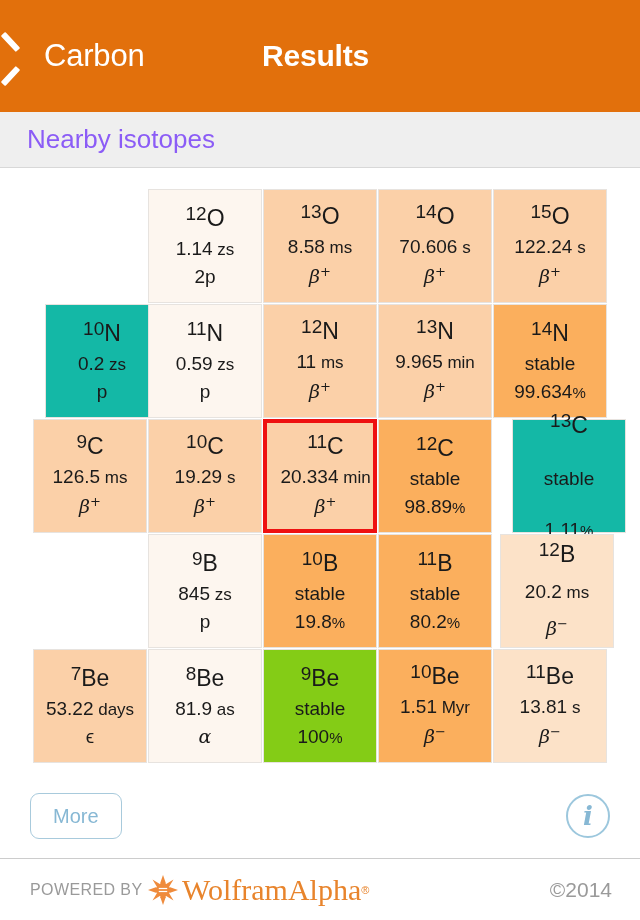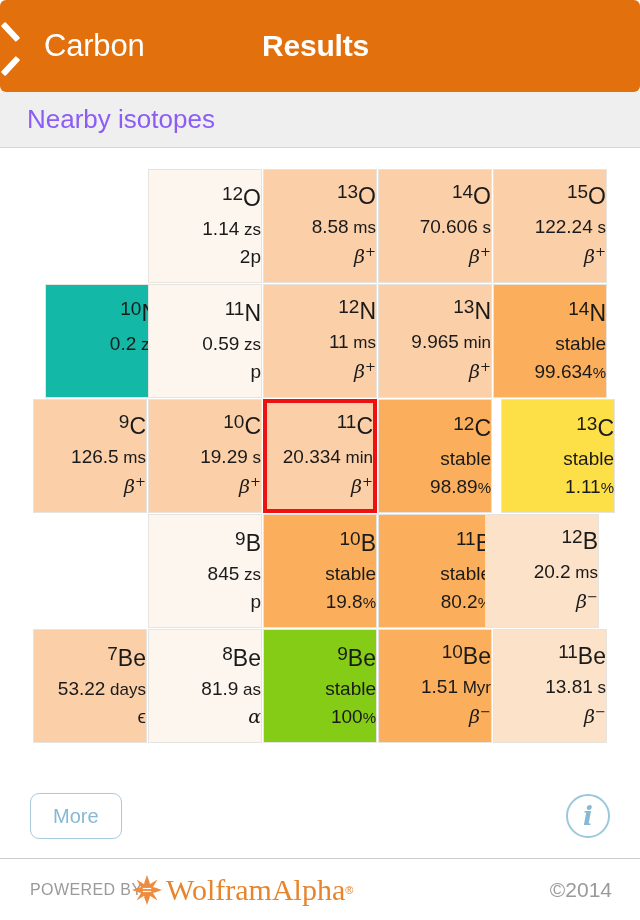--- a/index.html
+++ b/index.html
@@ -10,26 +10,25 @@
     width: 640px;
     height: 920px;
     background: #ffffff;
     font-family: "Liberation Sans", sans-serif;
     overflow: hidden;
     position: relative;
   }
 
   
   .navbar {
-    height: 92px;
+    height: 112px;
     background: #e2700c;
     position: relative;
     display: flex;
     align-items: center;
-    border-radius: 6px;
   }
   .back-btn {
     display: flex;
     align-items: center;
     position: absolute;
     left: 14px;
     top: 50%;
     transform: translateY(-50%);
     cursor: pointer;
   }
@@ -104,21 +103,21 @@
     height: 578px;
   }
   .cell {
     position: absolute;
     width: 114px;
     height: 114px;
     box-sizing: border-box;
     border: 1px solid #e7e3df;
     display: flex;
     flex-direction: column;
-    align-items: flex-end;
+    align-items: center;
     justify-content: center;
     text-align: center;
     color: #1a1a1a;
   }
   .cell.selected {
     border: 4px solid #ee1111;
     z-index: 5;
     padding-left: 11px;
   }
   .cell-symbol {
@@ -225,21 +224,21 @@
   }
   .powered-by {
     position: absolute;
     left: 30px;
     font-size: 16px;
     color: #9a9a9a;
     letter-spacing: 0.4px;
   }
   .wa-logo {
     position: absolute;
-    left: 132px;
+    left: 148px;
     display: flex;
     align-items: center;
   }
   .wa-star {
     width: 30px;
     height: 30px;
     margin-right: 4px;
     flex: none;
   }
   .wa-word {
@@ -335,41 +334,41 @@
       <div class="cell selected" style="left: 230px; top: 230px; background: rgb(251, 208, 168);">
         <div class="cell-symbol"><span class="mass">11</span><span class="el">C</span></div>
         <div class="cell-half">20.334<span class="unit">&nbsp;min</span></div>
         <div class="cell-decay">β<sup>+</sup></div>
       </div>
       <div class="cell" style="left: 345px; top: 230px; background: rgb(251, 175, 93);">
         <div class="cell-symbol"><span class="mass">12</span><span class="el">C</span></div>
         <div class="cell-half">stable</div>
         <div class="cell-abund">98.89<span class="pct">%</span></div>
       </div>
-      <div class="cell" style="left: 468px; top: 230px; background: #fde047;">
+      <div class="cell" style="left: 479px; top: 230px; background: #14b8a6; gap: 23px;">
         <div class="cell-symbol"><span class="mass">13</span><span class="el">C</span></div>
         <div class="cell-half">stable</div>
         <div class="cell-abund">1.11<span class="pct">%</span></div>
       </div>
       <div class="cell" style="left: 115px; top: 345px; background: rgb(253, 246, 239);">
         <div class="cell-symbol"><span class="mass">9</span><span class="el">B</span></div>
         <div class="cell-half">845<span class="unit">&nbsp;zs</span></div>
         <div class="cell-decay plain">p</div>
       </div>
       <div class="cell" style="left: 230px; top: 345px; background: rgb(251, 175, 93);">
         <div class="cell-symbol"><span class="mass">10</span><span class="el">B</span></div>
         <div class="cell-half">stable</div>
         <div class="cell-abund">19.8<span class="pct">%</span></div>
       </div>
       <div class="cell" style="left: 345px; top: 345px; background: rgb(251, 175, 93);">
         <div class="cell-symbol"><span class="mass">11</span><span class="el">B</span></div>
         <div class="cell-half">stable</div>
         <div class="cell-abund">80.2<span class="pct">%</span></div>
       </div>
-      <div class="cell" style="left: 452px; top: 345px; background: rgb(252, 226, 200);">
+      <div class="cell" style="left: 467px; top: 345px; background: rgb(252, 226, 200); gap: 7px;">
         <div class="cell-symbol"><span class="mass">12</span><span class="el">B</span></div>
         <div class="cell-half">20.2<span class="unit">&nbsp;ms</span></div>
         <div class="cell-decay">β<sup>−</sup></div>
       </div>
       <div class="cell" style="left: 0px; top: 460px; background: rgb(251, 208, 168);">
         <div class="cell-symbol"><span class="mass">7</span><span class="el">Be</span></div>
         <div class="cell-half">53.22<span class="unit">&nbsp;days</span></div>
         <div class="cell-decay plain">ϵ</div>
       </div>
       <div class="cell" style="left: 115px; top: 460px; background: rgb(253, 246, 239);">

